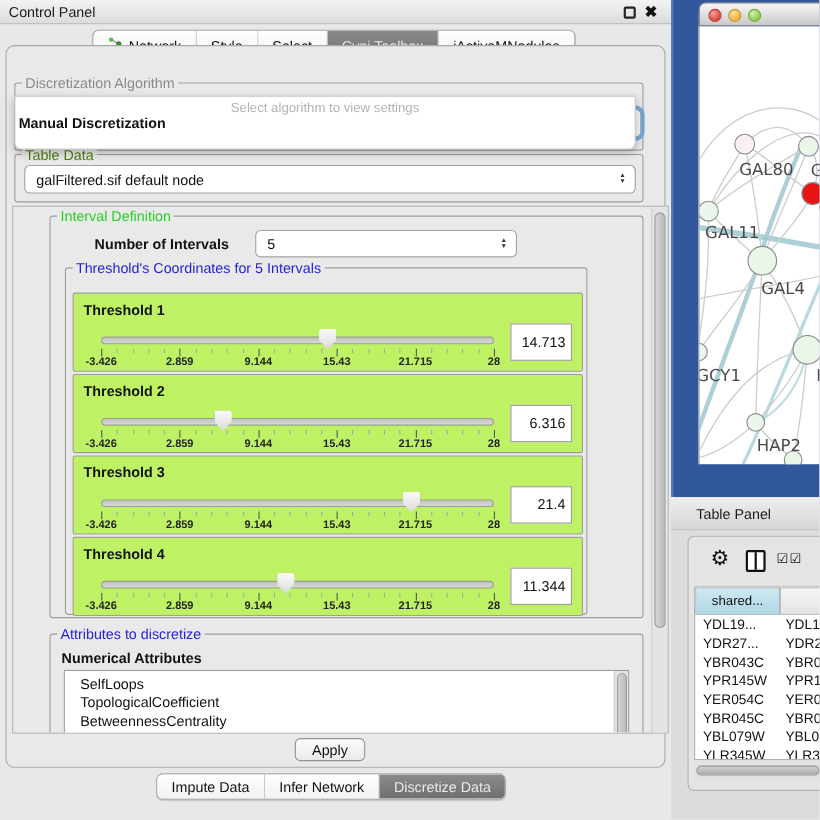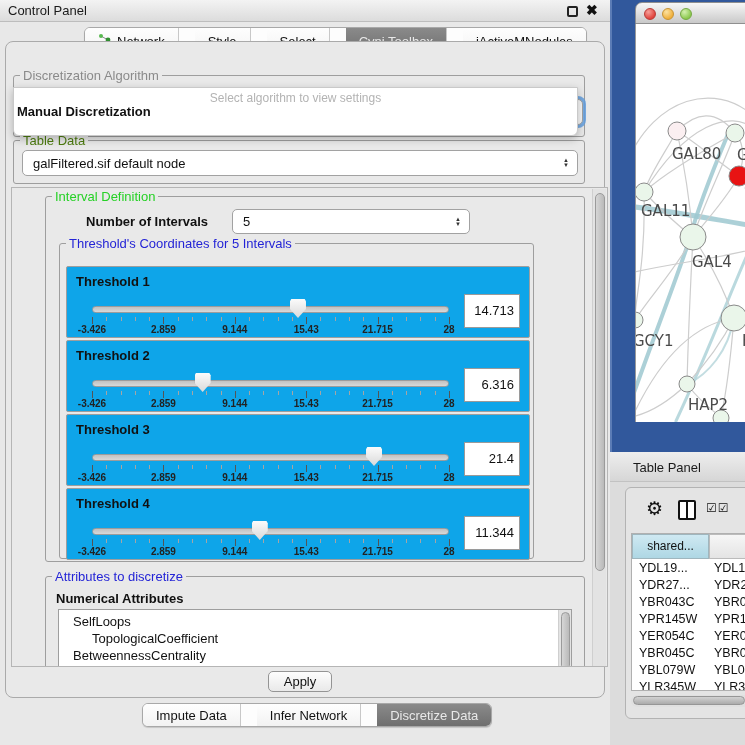--- a/index.html
+++ b/index.html
@@ -8,21 +8,21 @@
   .abs { position:absolute; }
 
   
   #control-panel { left:0; top:0; width:610px; height:745px; background:#e8e8e8; }
   #titlebar { left:0; top:0; width:610px; height:22px; background:linear-gradient(#f3f3f3,#dcdcdc); border-bottom:1px solid #bdbdbd; }
   #titlebar .title { position:absolute; left:8px; top:3px; font-size:13px; color:#1a1a1a; }
   #float-btn { left:567px; top:6px; width:11px; height:11px; border:2px solid #222; border-radius:2px; }
   #close-btn { left:586px; top:2px; font-size:14px; font-weight:bold; color:#111; }
 
   
-  .seg-group { display:flex; border:1px solid #a8a8a8; border-radius:6px; overflow:hidden; background:#fdfdfd; box-shadow:0 1px 1px rgba(0,0,0,.15);gap:16px; }
+  .seg-group { display:flex; border:1px solid #a8a8a8; border-radius:6px; overflow:hidden; background:#fdfdfd; box-shadow:0 1px 1px rgba(0,0,0,.15); }
   .seg { display:flex; align-items:center; gap:5px; padding:0 13px; height:100%; font-size:13px; color:#111; background:linear-gradient(#fefefe,#f2f2f2); border-right:1px solid #c8c8c8; white-space:nowrap; cursor:default; }
   .seg:last-child { border-right:none; }
   .seg.selected { background:linear-gradient(#8a8a8a,#6f6f6f); color:#e9e9e9; }
   #top-tabs { left:84px; top:27px; height:28px; }
   #bottom-tabs { left:142px; top:703px; height:24px; }
 
   #main-panel { left:5px; top:41px; width:600px; height:657px; border:1px solid #aaa; border-radius:8px; background:#e9e9e9; }
 
   .groupbox { position:absolute; border:1px solid #9e9e9e; border-radius:3px; }
   .group-title { position:absolute; top:-8px; left:6px; background:#e9e9e9; padding:0 3px; font-size:13px; }
@@ -34,21 +34,21 @@
   #algo-combo { left:22px; top:99px; width:561px; height:26px; box-shadow:0 0 0 3px rgba(98,158,222,.85); background:#f6f6f6; }
   #algo-popup { left:13px; top:87px; width:565px; height:49px; background:#fff; border:1px solid #c9c9c9; border-radius:0 0 6px 6px; box-shadow:0 3px 8px rgba(0,0,0,.25); z-index:40; }
   #algo-popup .hint { position:absolute; top:3px; width:100%; text-align:center; font-size:12px; color:#b3b3b3; }
   .popup-item { position:absolute; left:2px; width:99%; font-size:13px; color:#111; padding-left:1px; }
   .popup-item.b { font-weight:bold; }
 
   #scrollpane { left:11px; top:187px; width:597px; height:480px; border:1px solid #b5b5b5; overflow:hidden; background:#e9e9e9; }
   .vscroll { position:absolute; background:#e3e3e3; border-left:1px solid #cfcfcf; }
   .vthumb { position:absolute; left:2px; width:9px; background:linear-gradient(90deg,#d6d6d6,#b9b9b9); border:1px solid #9a9a9a; border-radius:5px; }
 
-  .threshold-box { position:absolute; left:6px; width:464px; height:72px; border:1px solid #9e9e9e; background:#0ea5e9; border-radius:2px; }
+  .threshold-box { position:absolute; left:6px; width:464px; height:72px; border:1px solid #9e9e9e; background:#bef264; border-radius:2px; }
   .th-label { position:absolute; left:9px; top:7px; font-size:13px; font-weight:bold; color:#111; }
   .th-track { position:absolute; left:25px; top:39px; width:357px; height:7px; border-radius:4px; background:linear-gradient(#c2c2c2,#d8d8d8); border:1px solid #9c9c9c; }
   .th-thumb { position:absolute; top:32px; width:16px; height:19px; background:linear-gradient(#fbfbfb,#d9d9d9); clip-path:polygon(8% 0,92% 0,100% 12%,100% 52%,50% 100%,0 52%,0 12%); filter:drop-shadow(0 0 1px #777); }
   .ticks { position:absolute; left:25px; top:50px; width:357px; height:8px; }
   .tick { position:absolute; top:0; width:1px; background:#8a8a8a; }
   .tick.minor { height:4px; background:#a5a5a5; }
   .tick.major { height:7px; background:#555; }
   .tick-labels { position:absolute; left:25px; top:57px; width:357px; height:12px; }
   .tick-label { position:absolute; transform:translateX(-50%); font-size:10px; font-weight:bold; color:#222; white-space:nowrap; }
   .th-value { position:absolute; right:9px; top:27px; width:56px; height:34px; background:#fff; border:1px solid #9a9a9a; font-size:13px; color:#111; text-align:right; line-height:32px; padding-right:5px; }
@@ -340,21 +340,21 @@
     </div>
 
     <div class="groupbox" style="left:33px; top:388px; width:540px; height:120px;">
       <span class="group-title gt-blue">Attributes to discretize</span>
       <span style="position:absolute; left:10px; top:14px; font-size:13px; font-weight:bold; color:#111;">Numerical Attributes</span>
       <div id="attr-list">
         <div class="vscroll" style="right:0; top:0; width:13px; height:100%;">
           <div class="vthumb" style="top:2px; height:58px;"></div>
         </div>
       <div class="attr-item" style="top: 4px;">SelfLoops</div>
-          <div class="attr-item" style="top: 21px; margin-left: 19px;">TopologicalCoefficient</div>
+          <div class="attr-item" style="top: 21px;">TopologicalCoefficient</div>
           <div class="attr-item" style="top: 38px; text-align: right;">BetweennessCentrality</div>
         </div>
     </div>
 
     <div class="vscroll" style="right:1px; top:1px; width:14px; height:478px;">
       <div class="vthumb" style="top:4px; height:378px; left:2px; width:10px;"></div>
     </div>
   </div>
 
   <div id="apply-btn" class="abs">Apply</div>

